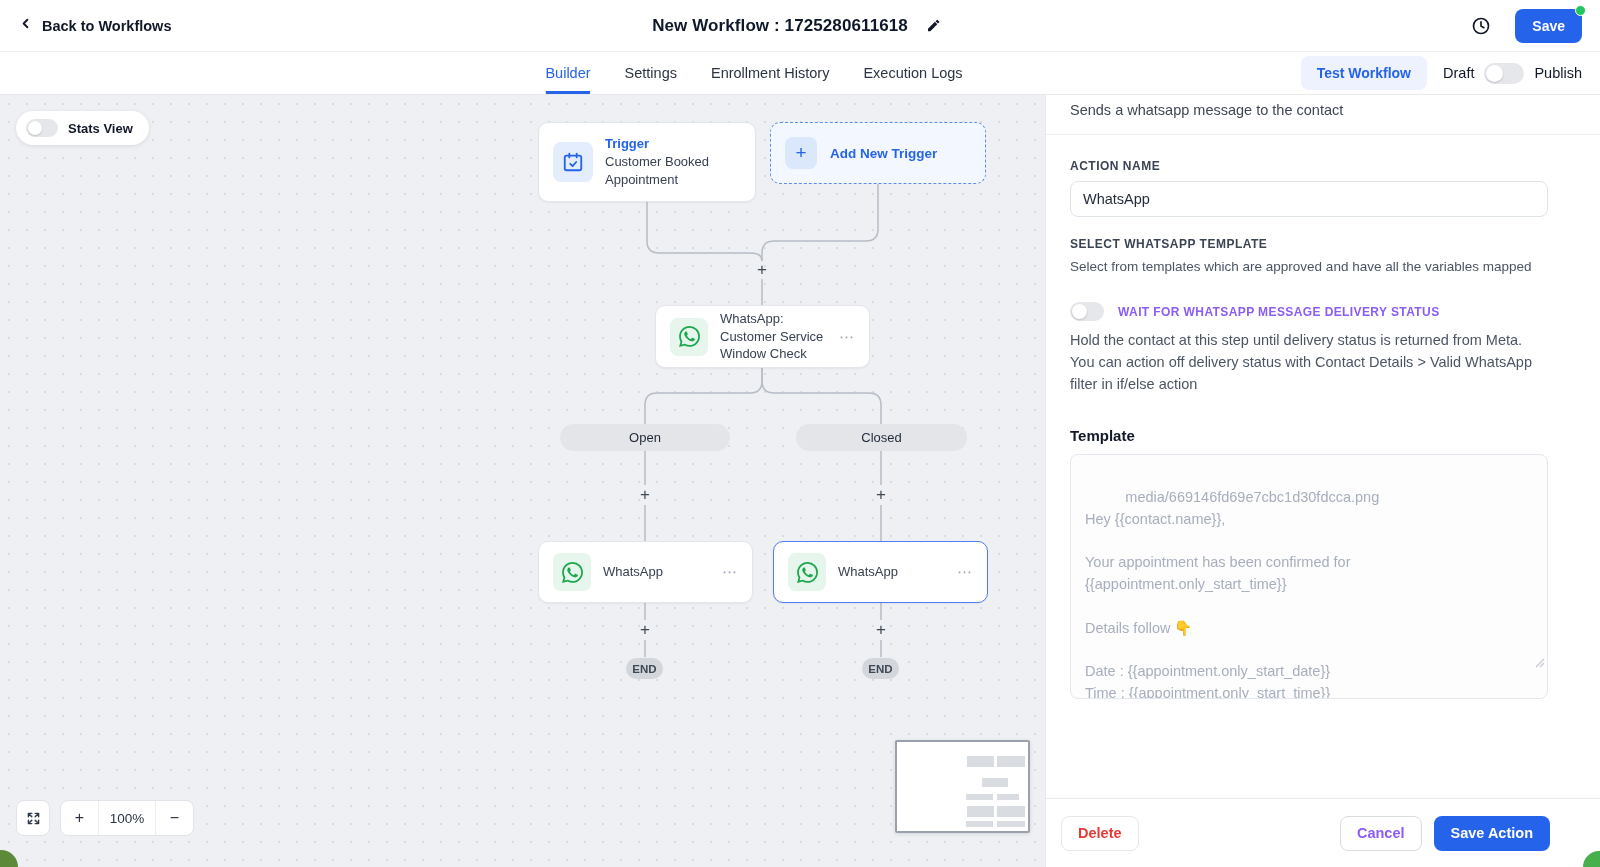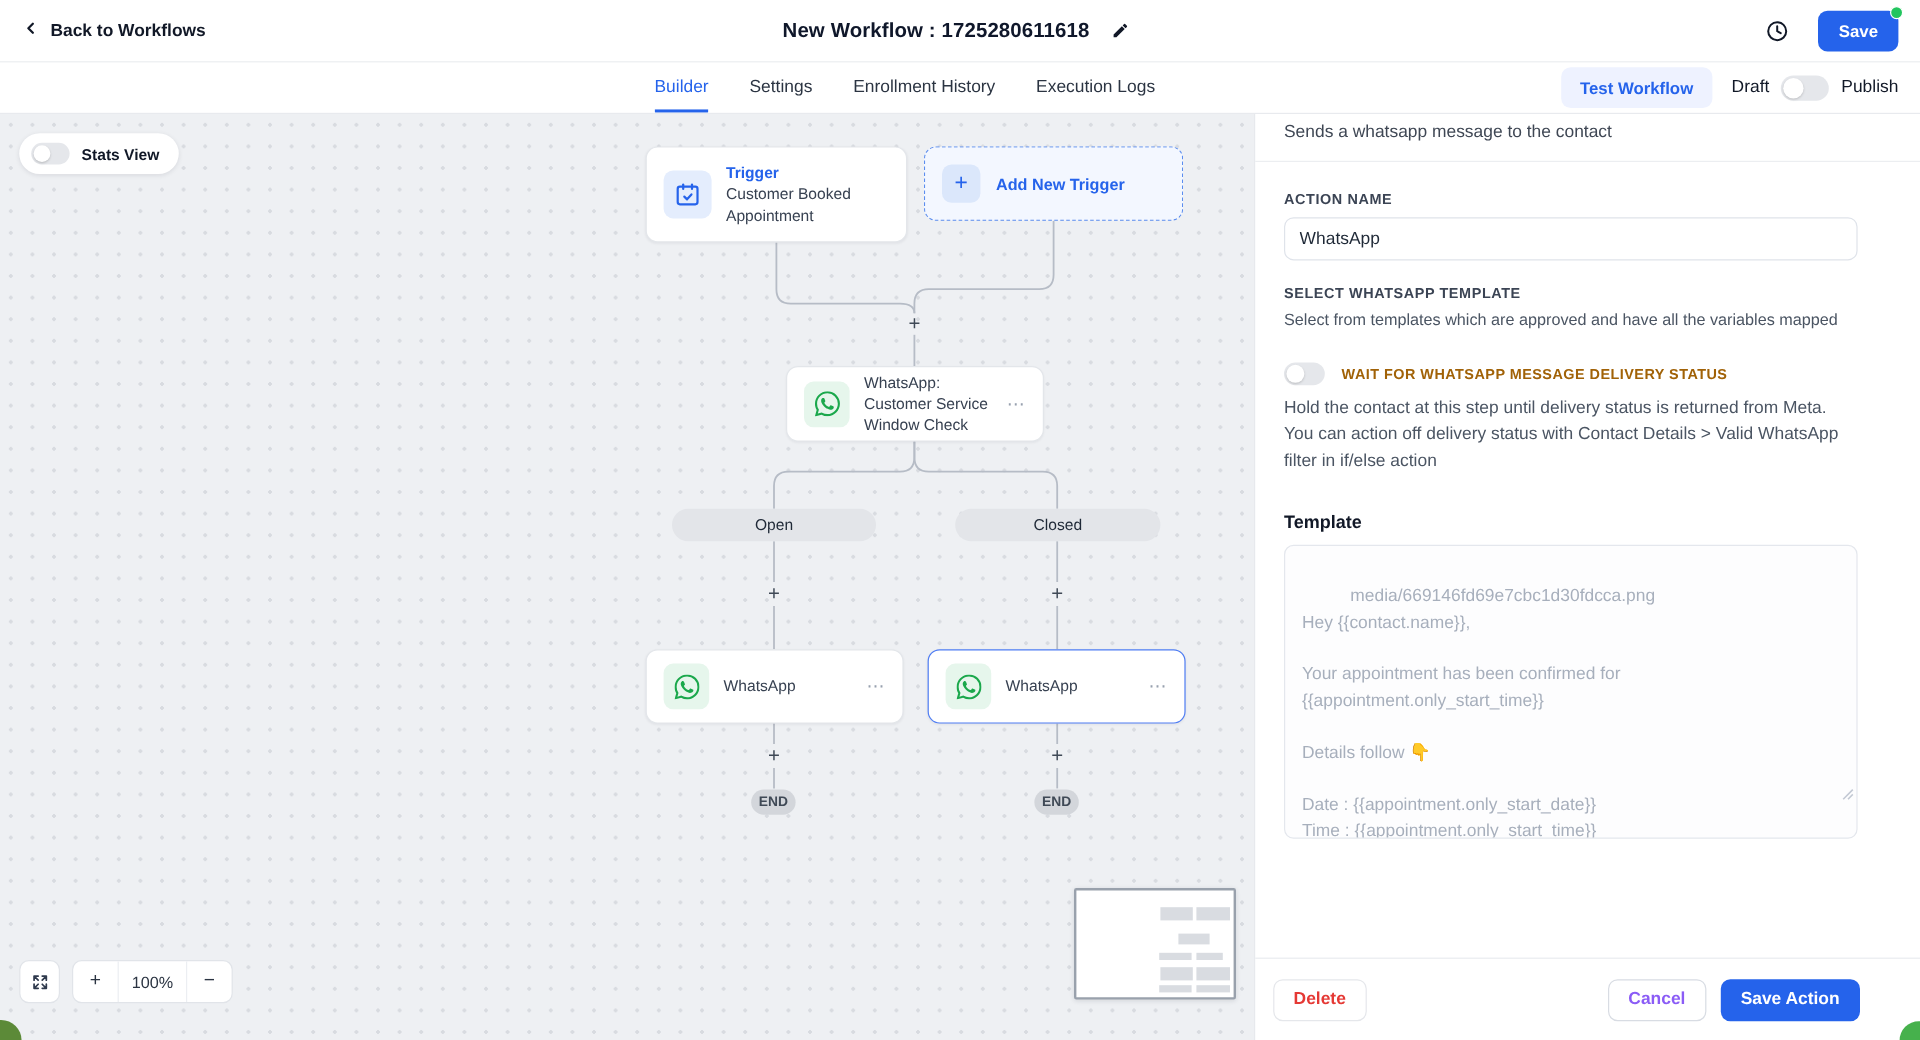--- a/index.html
+++ b/index.html
@@ -98,21 +98,21 @@
                 font-size:14.5px; color:#3f4754; }
   .panel-body { flex:1; padding:24px 52px 0 24px; overflow:hidden; }
   .field-label { font-size:12px; font-weight:700; color:#3b4454; letter-spacing:.5px; margin-bottom:8px; }
   .text-input { width:100%; height:36px; border:1px solid #dfe3ea; border-radius:8px; padding:0 12px;
                 font-size:14.5px; color:#1f2937; font-family:"Liberation Sans", sans-serif; outline:none; margin-bottom:20px; }
   .select { width:100%; height:36px; border:1px solid #dfe3ea; border-radius:8px; padding:0 12px;
             display:flex; align-items:center; font-size:14.5px; color:#1f2937; cursor:pointer; margin-bottom:10px; }
   .select-chevron { margin-left:auto; display:flex; }
   .helper { font-size:13.5px; color:#4b5563; margin-bottom:28px; }
   .toggle-row { display:flex; align-items:center; gap:14px; margin-bottom:9px; }
-  .toggle-row-label { font-size:12px; font-weight:700; color:#a16207; letter-spacing:.4px; }
+  .toggle-row-label { font-size:12px; font-weight:700; color:#8b5cf6; letter-spacing:.4px; }
   .para { font-size:14.5px; color:#4b5563; line-height:1.5; margin-bottom:32px; }
   .tmpl-label { font-size:15px; font-weight:700; color:#111827; margin-bottom:10px; }
   .tmpl-box { position:relative; width:100%; height:245px; border:1px solid #e4e7ed; border-radius:8px;
               background:#fdfdfe; padding:10px 14px; font-size:14.5px; line-height:1.5; color:#a7afbc;
               white-space:pre-wrap; overflow:hidden; }
   .tmpl-resize { position:absolute; right:2px; bottom:2px; }
 
   .panel-footer { height:69px; border-top:1px solid #e9ebef; display:flex; align-items:center;
                   padding:0 50px 0 15px; }
   .btn { height:35px; border-radius:8px; font-size:14.5px; font-weight:600; padding:0 16px; cursor:pointer;

